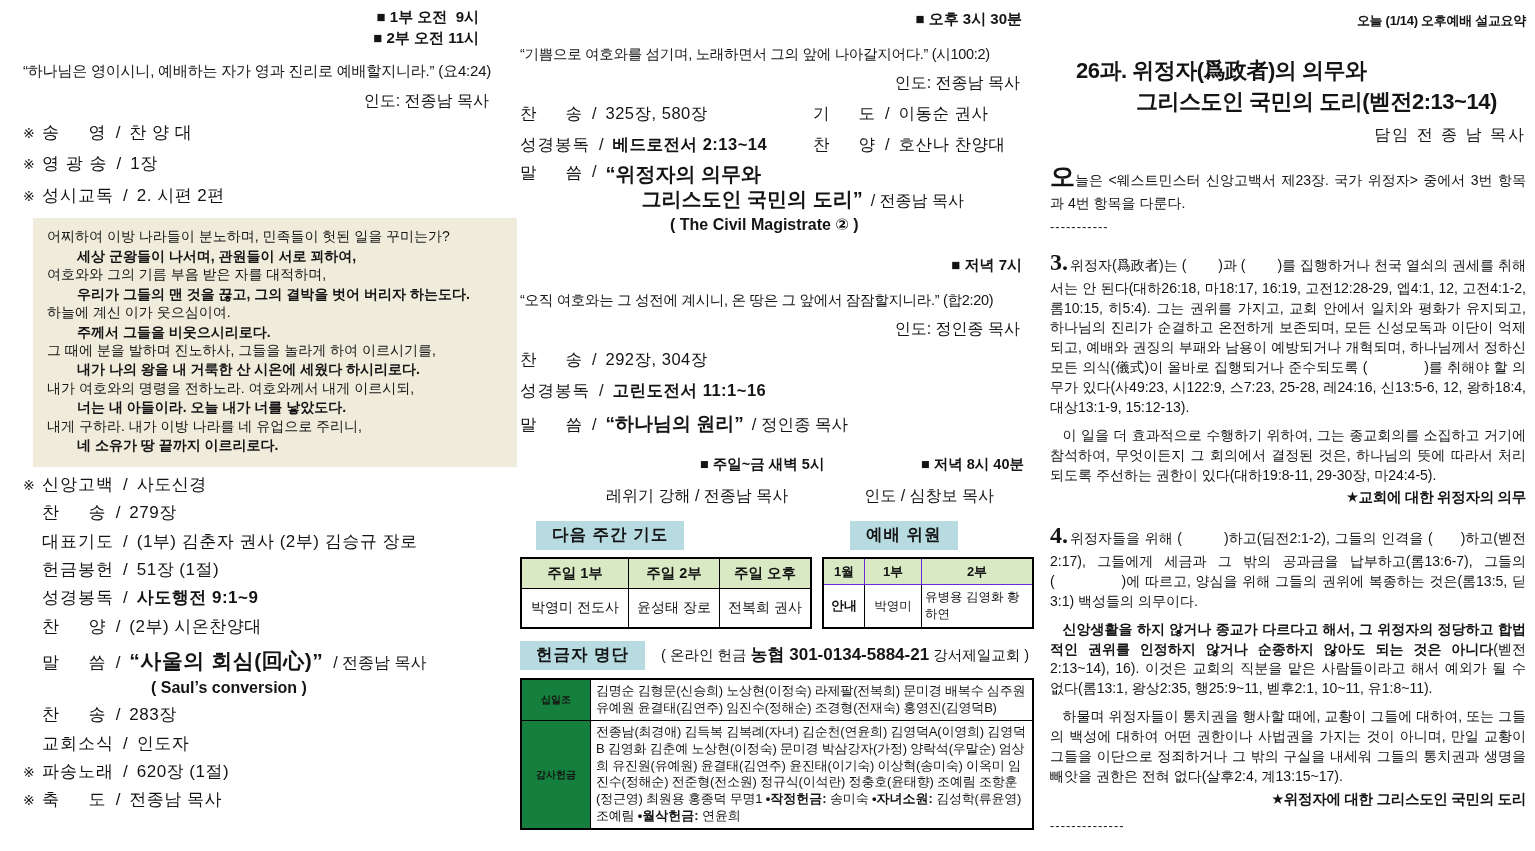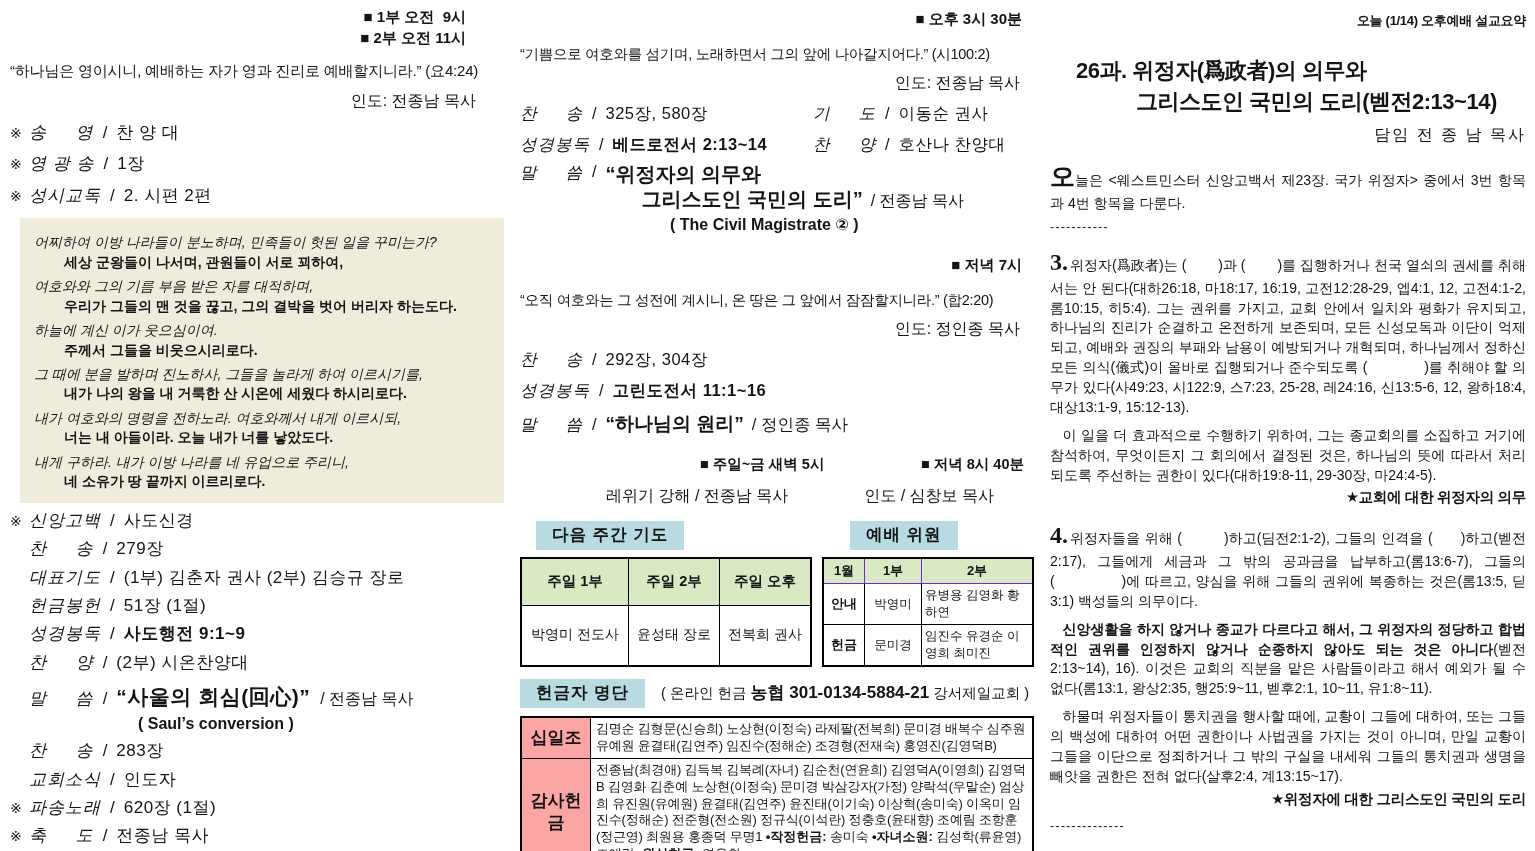--- a/index.html
+++ b/index.html
@@ -2,37 +2,37 @@
 <html><head>
 <meta charset="utf-8">
 <style>
   html,body{margin:0;padding:0;background:#ffffff;}
   body{
     width:1535px;height:851px;position:relative;overflow:hidden;
     font-family:"Liberation Sans","DejaVu Sans",sans-serif;color:#141414;
     -webkit-font-smoothing:antialiased;
   }
   .col{position:absolute;top:0;}
-  #col-left{left:10px;width:494px;}
+  #col-left{left:23px;width:494px;}
   #col-mid{left:520px;width:514px;}
   #col-right{left:1050px;width:476px;}
 
   
   .lc-times{padding:6px 38px 0 0;text-align:right;font-weight:bold;font-size:15px;line-height:1.4;}
   .verse{margin-top:14px;font-size:15px;letter-spacing:-0.2px;}
   .leader-line{margin-top:10px;text-align:right;padding-right:28px;font-size:16px;}
   .order-row{margin-top:11px;font-size:17px;display:flex;align-items:baseline;line-height:1.2;}
   .order-row.tight{margin-top:8px;}
   .star{width:19px;font-size:14px;flex:none;}
-  .olabel{white-space:pre;letter-spacing:1px;font-style:italic;}
+  .olabel{white-space:pre;letter-spacing:1px;}
   .sep{padding:0 9px;}
   .oval{letter-spacing:0.5px;}
   .oval.bold{font-weight:bold;}
   .psalm-box{margin:12px 0 4px 10px;background:#f0ecdc;padding:9px 10px 12px 14px;font-size:14px;line-height:1.32;}
-  .psalm-call{margin-top:6px;font-style:italic;}
+  .psalm-call{}
   .psalm-resp{font-weight:bold;padding-left:30px;margin-top:1px;}
   .lc-sermon{margin-top:10px;display:flex;align-items:baseline;font-size:17px;}
   .lc-sermon .stitle{font-weight:bold;font-size:21px;letter-spacing:0.5px;}
   .lc-sermon .sspeaker{font-size:16px;padding-left:10px;}
   .sermon-eng{font-weight:bold;font-size:16px;padding-left:128px;margin-top:4px;}
 
   
   .mc-time{padding-top:10px;text-align:right;padding-right:12px;font-weight:bold;font-size:15px;}
   .mc-verse{margin-top:16px;font-size:14.5px;letter-spacing:-0.3px;}
   .mc-leader{margin-top:9px;text-align:right;padding-right:14px;font-size:16px;}
@@ -59,21 +59,21 @@
   .ctable th{background:#d9e9c4;border:1px solid #6d28d9;padding:3px 2px;font-size:13px;}
   .ctable td{border:1px solid #000;padding:3px 3px;}
   .ctable td.lab{font-weight:bold;text-align:center;font-size:13px;}
   .ctable td.c1{text-align:center;}
   .online-row{display:flex;align-items:baseline;margin-top:12px;}
   .online-line{font-size:14.5px;margin-left:16px;white-space:nowrap;}
   .online-line b{font-size:17px;}
   .offer-table{margin-top:8px;border:2px solid #000;font-size:13px;line-height:1.3;}
   .offer-row{display:flex;border-top:1px solid #000;}
   .offer-row:first-child{border-top:none;}
-  .offer-label{flex:none;width:66px;background:#fca5a5;font-weight:bold;display:flex;align-items:center;justify-content:center;border-right:1px solid #000;text-align:center;font-size:17px;padding:2px 1px;}
+  .offer-label{flex:none;width:66px;background:#15803d;font-weight:bold;display:flex;align-items:center;justify-content:center;border-right:1px solid #000;text-align:center;font-size:10px;padding:2px 1px;}
   .offer-text{flex:1;padding:3px 5px;letter-spacing:-0.2px;}
   .offer-text b{letter-spacing:0;}
 
   
   #col-right{font-size:14px;line-height:1.42;}
   .rc-corner{padding-top:12px;text-align:right;font-size:13px;font-weight:bold;letter-spacing:-0.3px;}
   .rc-title{margin-top:26px;font-size:22px;font-weight:bold;line-height:1.4;letter-spacing:-0.5px;padding-left:26px;}
   .rc-title .t2{padding-left:60px;}
   .rc-pastor{margin-top:6px;text-align:right;font-size:16px;letter-spacing:2px;}
   .rc-par{margin-top:8px;text-align:justify;}
@@ -303,25 +303,20 @@
           <tr>
         <th style="width:36px">1월</th>
         <th style="width:52px">1부</th>
         <th>2부</th>
       </tr>
       <tr>
         <td class="lab">안내</td>
         <td class="c1">박영미</td>
         <td>유병용 김영화 황하연</td>
       </tr>
-      <tr>
-        <td class="lab">헌금</td>
-        <td class="c1">문미경</td>
-        <td>임진수 유경순 이영희 최미진</td>
-      </tr>
     </tbody>
       </table>
   </div>
 
   <div class="online-row">
     <span class="badge" style="position:static">헌금자 명단</span>
     <span class="online-line"><span>( 온라인 헌금 </span><b>농협 301-0134-5884-21</b><span> 강서제일교회 )</span></span>
   </div>
 
   <div class="offer-table">

